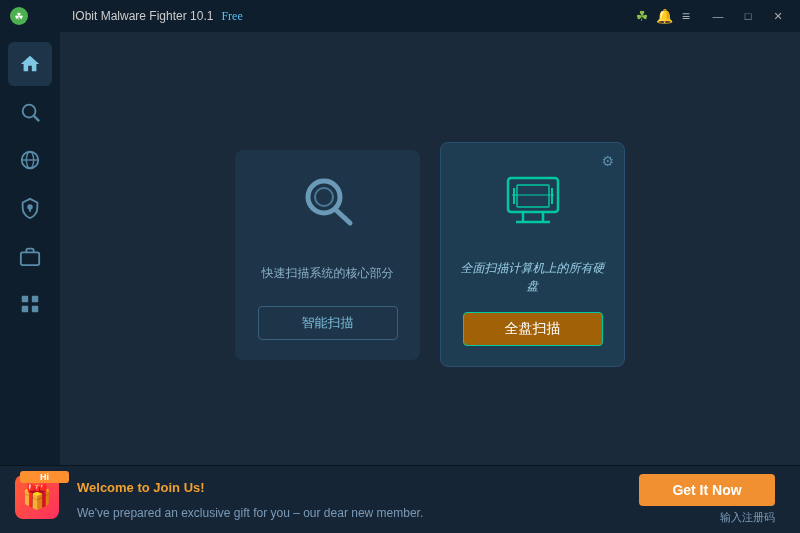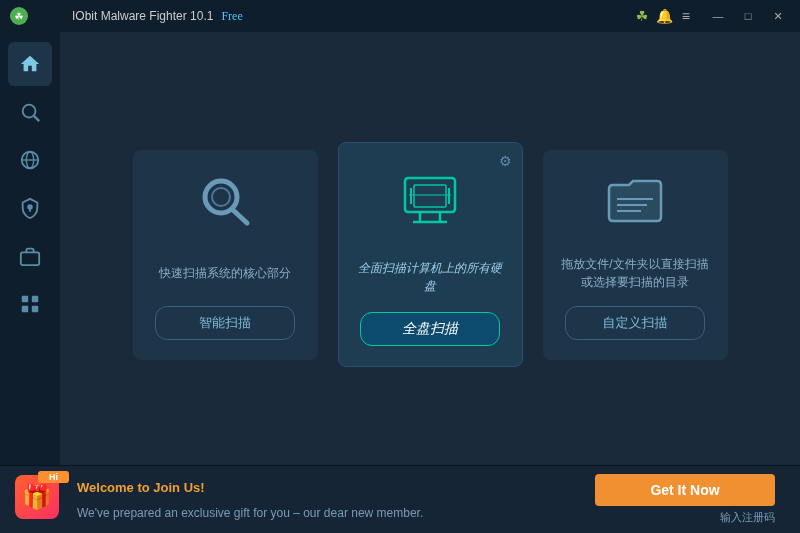--- a/index.html
+++ b/index.html
@@ -167,37 +167,36 @@
       line-height: 1.5;
       flex: 1;
       display: flex;
       align-items: center;
       justify-content: center;
       padding: 8px 0;
     }
     .card-btn {
       width: 140px;
       height: 34px;
-      border-radius: 12px;
+      border-radius: 4px;
       border: 1px solid #3a6080;
       background: transparent;
       color: #7abcd8;
       font-size: 13px;
       cursor: pointer;
       display: flex;
       align-items: center;
       justify-content: center;
       font-family: 'Microsoft YaHei', Arial, sans-serif;
     }
     .card-btn.featured-btn {
-      background: #0c4a6e;
+      background: #a16207;
       border-color: #00c8a0;
       color: white;
       font-size: 14px;
-      font-style: italic;
     }
 
     
     .bottom-actions {
       display: flex;
       justify-content: flex-end;
       align-items: center;
       gap: 10px;
       padding: 8px 0;
     }
@@ -250,21 +249,21 @@
       position: relative;
     }
     .promo-hi-badge {
       position: absolute;
       top: -4px;
       right: -4px;
       background: #ff9030;
       color: white;
       font-size: 9px;
       font-weight: bold;
-      padding: 1px 11px;
+      padding: 1px 20px;
       border-radius: 3px;
     }
     .promo-text {
       flex: 1;
     }
     .promo-title {
       color: #f0a030;
       font-size: 13px;
       font-weight: bold;
       margin-bottom: 11px;
@@ -282,21 +281,21 @@
     }
     .get-it-now-btn {
       background: #f09030;
       border: none;
       color: white;
       font-size: 14px;
       font-weight: bold;
       padding: 8px 24px;
       border-radius: 4px;
       cursor: pointer;
-      width: 180px;
+      width: 136px;
       text-align: center;
       font-family: 'Microsoft YaHei', Arial, sans-serif;
     }
     .register-link {
       color: #7a9ab8;
       font-size: 11px;
       cursor: pointer;
       text-align: right;
       width: 160px;
     }
@@ -395,32 +394,20 @@
             <line x1="54" y1="16" x2="54" y2="32" stroke="#00c8a0" stroke-width="2"></line>
             <rect x="19" y="13" width="32" height="22" rx="1" stroke="#00c8a0" stroke-width="1.5" fill="none"></rect>
 
             <line x1="14" y1="23" x2="56" y2="23" stroke="#00c8a0" stroke-width="1.5" opacity="0.7"></line>
           </svg>
         </div>
         <div class="card-desc" style="color:#9ad0e8;font-style:italic;">全面扫描计算机上的所有硬盘</div>
         <button class="card-btn featured-btn">全盘扫描</button>
       </div>
 
-      <div class="scan-card">
-        <div class="card-icon">
-          <svg width="64" height="54" viewBox="0 0 64 54" fill="none">
-            <path d="M6 16 Q6 12 10 12 L26 12 L30 8 L54 8 Q58 8 58 12 L58 44 Q58 48 54 48 L10 48 Q6 48 6 44 Z" stroke="#6a9ab8" stroke-width="2.5" fill="#2a4a60"></path>
-            <line x1="14" y1="26" x2="50" y2="26" stroke="#6a9ab8" stroke-width="2"></line>
-            <line x1="14" y1="32" x2="44" y2="32" stroke="#6a9ab8" stroke-width="2"></line>
-            <line x1="14" y1="38" x2="38" y2="38" stroke="#6a9ab8" stroke-width="2"></line>
-          </svg>
-        </div>
-        <div class="card-desc">拖放文件/文件夹以直接扫描或选择要扫描的目录</div>
-        <button class="card-btn">自定义扫描</button>
-      </div>
 
     </div>
 
     <div class="bottom-actions">
       <button class="action-btn">
         <span>↺</span>
         <span>扫描历史记录</span>
       </button>
       <button class="action-btn orange-btn">
         <span>⏱</span>

